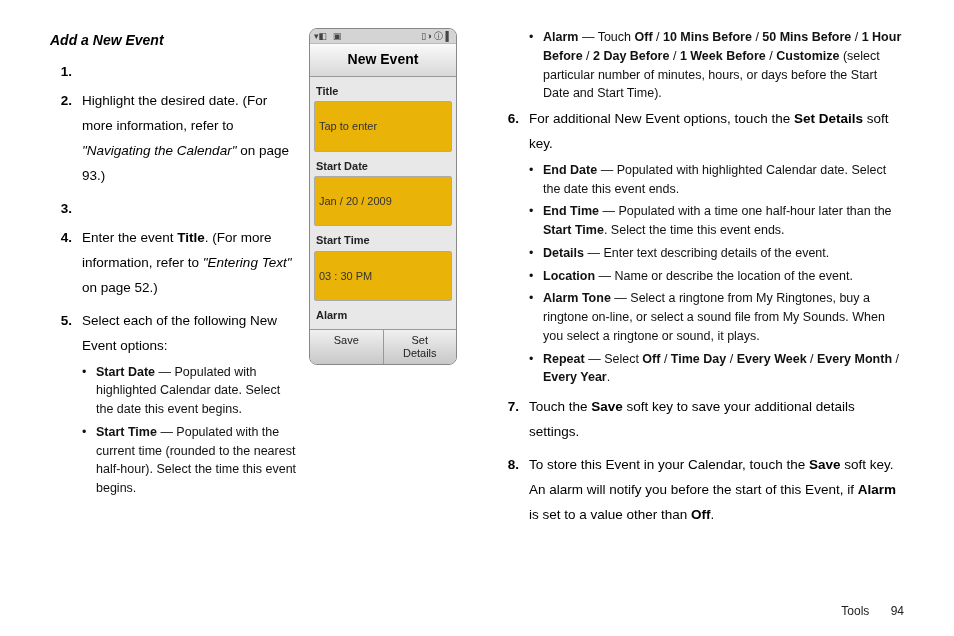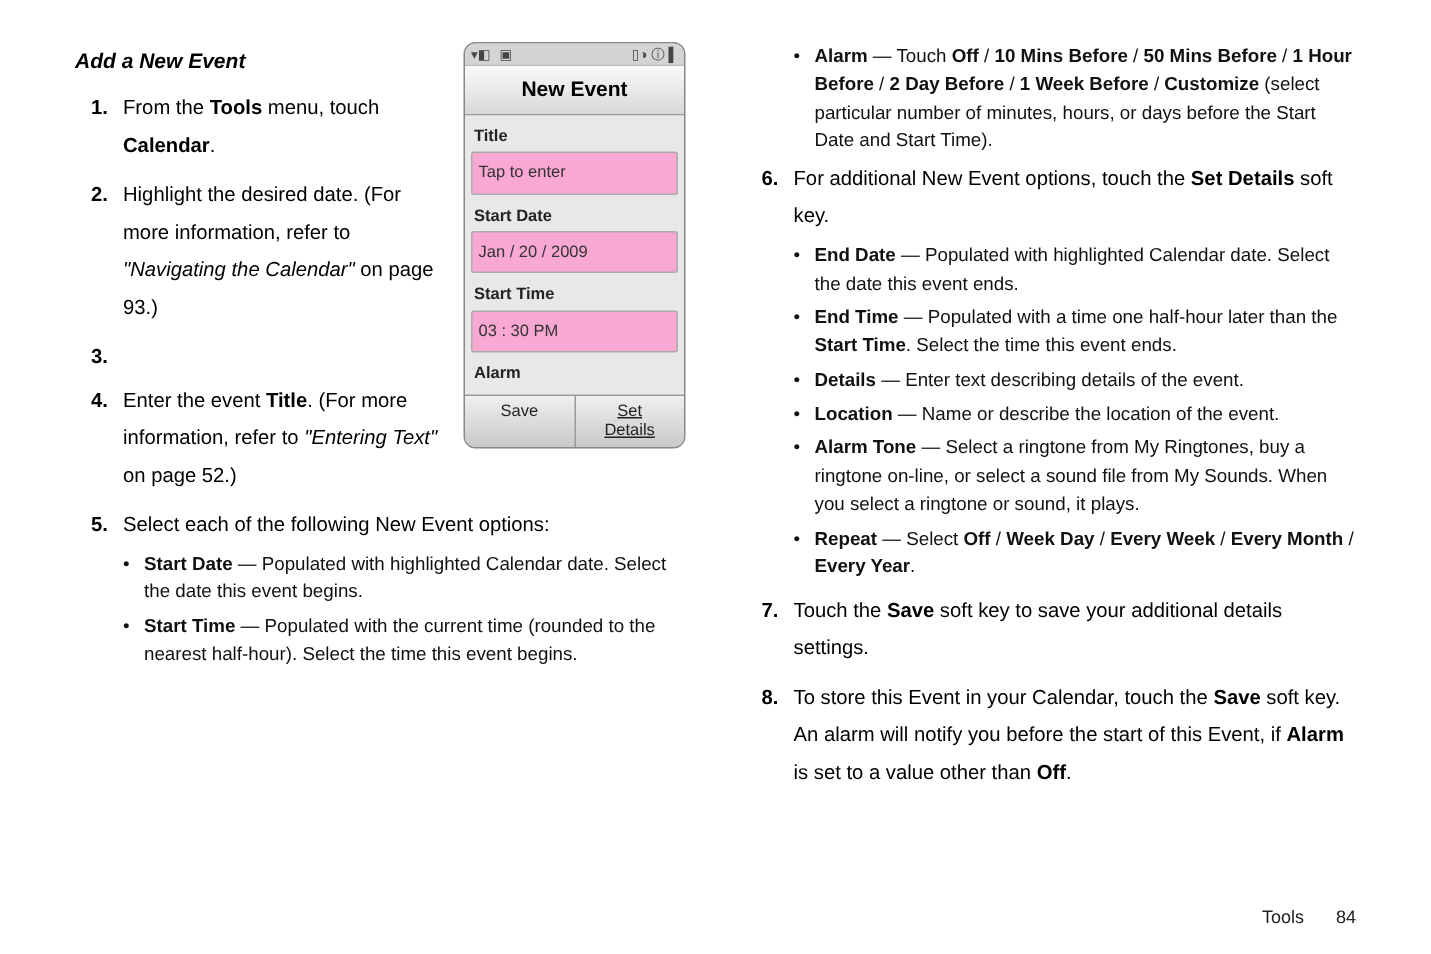--- a/index.html
+++ b/index.html
@@ -99,44 +99,43 @@
     background: #e8e8e8;
     padding: 2px 4px 4px 4px;
   }
   .phone-label {
     font-weight: bold;
     font-size: 11px;
     padding: 2px 2px 0 2px;
     color: #222;
   }
   .phone-field {
-    background: #f9a8d4;
+    background: #eab308;
     border: 1px solid #aaa;
     border-radius: 2px;
-    padding: 3px 4px;
+    padding: 14px 4px;
     font-size: 11px;
     color: #333;
     margin-bottom: 2px;
   }
   .phone-softkeys {
     display: flex;
     background: linear-gradient(#f0f0f0, #c8c8c8);
     border-top: 1px solid #999;
   }
   .phone-softkey {
     flex: 1;
     text-align: center;
     font-size: 11px;
     padding: 4px 0;
     color: #222;
     line-height: 1.15;
   }
   .phone-softkey + .phone-softkey {
     border-left: 1px solid #999;
-    text-decoration: underline;
   }
   .left-wrap { position: relative; }
   .footer {
     position: absolute;
     bottom: 14px;
     right: 50px;
     font-size: 12px;
     color: #222;
   }
   .footer .pg { margin-left: 18px; }
@@ -170,21 +169,20 @@
           <div class="phone-softkey" style="white-space:pre-line">Set
 Details</div>
         </div>
       </div>
 
       <div class="section-title">Add a New Event</div>
       <div id="left-steps">
           <div class="ol-item">
             <div class="ol-num">1.</div>
             <div class="ol-body narrow-steps">
-              <p>From the <b>Tools</b> menu, touch <b>Calendar</b>.</p>
             </div>
           </div>
           <div class="ol-item">
             <div class="ol-num">2.</div>
             <div class="ol-body narrow-steps">
               <p>Highlight the desired date. (For more information, refer to <i class="ref">"Navigating the Calendar"</i> on page 93.)</p>
             </div>
           </div>
           <div class="ol-item">
             <div class="ol-num">3.</div>
@@ -240,21 +238,21 @@
             <div class="sub-bullet">
               <span class="dot">•</span>
               <span class="txt"><b>Location</b> — Name or describe the location of the event.</span>
             </div>
             <div class="sub-bullet">
               <span class="dot">•</span>
               <span class="txt"><b>Alarm Tone</b> — Select a ringtone from My Ringtones, buy a ringtone on-line, or select a sound file from My Sounds. When you select a ringtone or sound, it plays.</span>
             </div>
             <div class="sub-bullet">
               <span class="dot">•</span>
-              <span class="txt"><b>Repeat</b> — Select <b>Off</b> / <b>Week Day</b> / <b>Every Week</b> / <b>Every Month</b> / <b>Every Year</b>.</span>
+              <span class="txt"><b>Repeat</b> — Select <b>Off</b> / <b>Time Day</b> / <b>Every Week</b> / <b>Every Month</b> / <b>Every Year</b>.</span>
             </div>
           </div>
         </div>
         <div class="ol-item">
           <div class="ol-num">7.</div>
           <div class="ol-body">
             <p>Touch the <b>Save</b> soft key to save your additional details settings.</p>
           </div>
         </div>
         <div class="ol-item">
@@ -262,14 +260,14 @@
           <div class="ol-body">
             <p>To store this Event in your Calendar, touch the <b>Save</b> soft key. An alarm will notify you before the start of this Event, if <b>Alarm</b> is set to a value other than <b>Off</b>.</p>
           </div>
         </div>
       </div>
   </div>
 </div>
 
 <div class="footer">
   <span>Tools</span>
-  <span class="pg">84</span>
+  <span class="pg">94</span>
 </div>
 
 </body></html>

